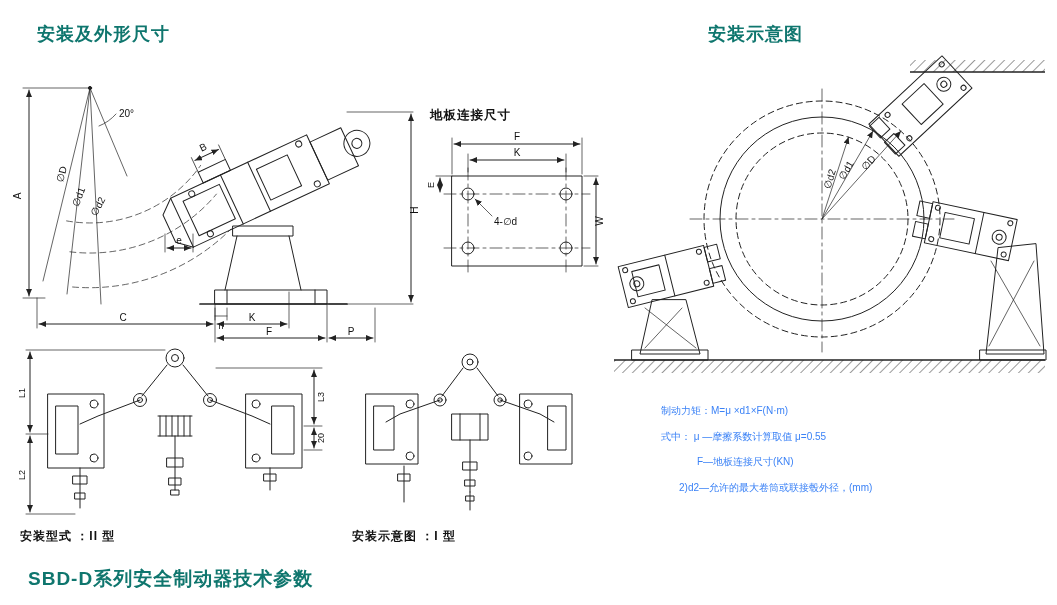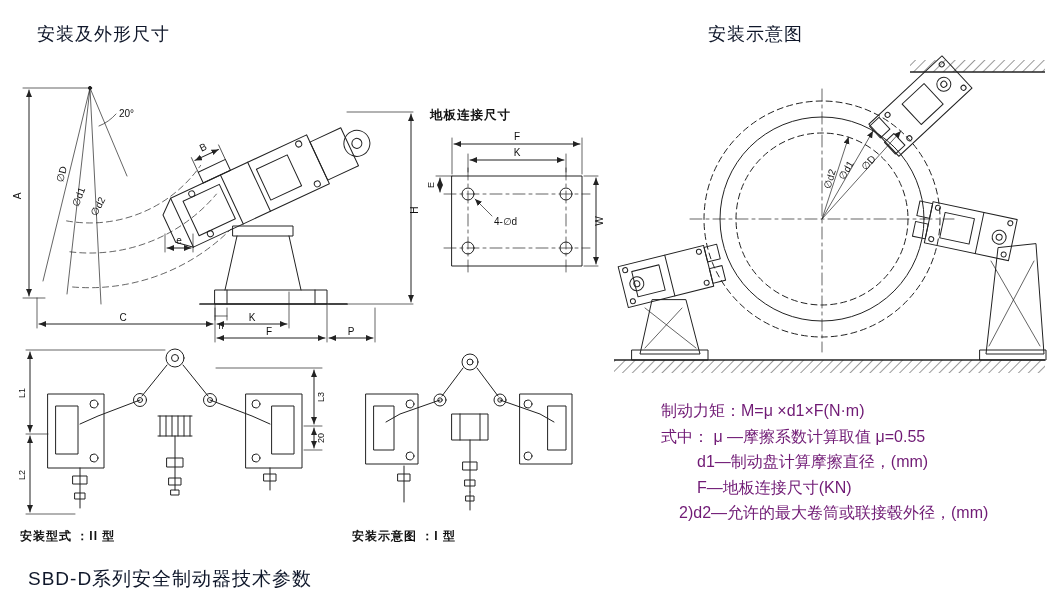--- a/index.html
+++ b/index.html
@@ -1,22 +1,22 @@
 <!DOCTYPE html>
 <html><head>
 <meta charset="utf-8">
 <style>
   *{margin:0;padding:0;box-sizing:border-box}
   html,body{width:1057px;height:605px}
   body{background:#fff;font-family:"Liberation Sans","DejaVu Sans",sans-serif;color:#111;position:relative;overflow:hidden}
   .abs{position:absolute}
-  .sec-title{font-weight:normal;font-size:18px;letter-spacing:1px;color:#0f172a}
+  .sec-title{font-weight:bold;font-size:18px;letter-spacing:1px;color:#0f766e}
   .plate-title{font-size:12.5px;font-weight:bold;text-align:left;letter-spacing:1px}
   .caption{font-size:12px;font-weight:bold;text-align:left;letter-spacing:1px}
-  .formulas{font-size:16px;line-height:25.5px;white-space:nowrap;color:#701a75}
+  .formulas{font-size:10px;line-height:25.5px;white-space:nowrap;color:#3b82f6}
   .ind-a{padding-left:16px}
   .ind-b{padding-left:52px}
   .ind-c{padding-left:34px}
   svg{display:block;overflow:visible}
   svg text{fill:#111;stroke:none;font-family:"Liberation Sans","DejaVu Sans",sans-serif}
   .dim{font-size:10px}
   .dims{font-size:9px}
   g.ln{stroke:#222;fill:none;stroke-width:1;stroke-linecap:round;stroke-linejoin:round}
   .dsh{stroke-dasharray:6 4}
   .cln{stroke-dasharray:12 4 3 4}
@@ -354,16 +354,15 @@
         <circle cx="361" cy="22" r="2.5"></circle>
     <circle cx="329" cy="96" r="2.5"></circle>
         <circle cx="361" cy="96" r="2.5"></circle>
   </g>
 </svg>
 </div>
 
 <div class="abs formulas" style="left:645px;top:398px;width:412px">
   <div class="ind-a">制动力矩：M=μ ×d1×F(N·m)</div>
   <div class="ind-a">式中： μ —摩擦系数计算取值 μ=0.55</div>
-  <div class="ind-b">d1—制动盘计算摩擦直径，(mm)</div>
   <div class="ind-b">F—地板连接尺寸(KN)</div>
   <div class="ind-c">2)d2—允许的最大卷筒或联接毂外径，(mm)</div>
 </div>
 
 </body></html>

